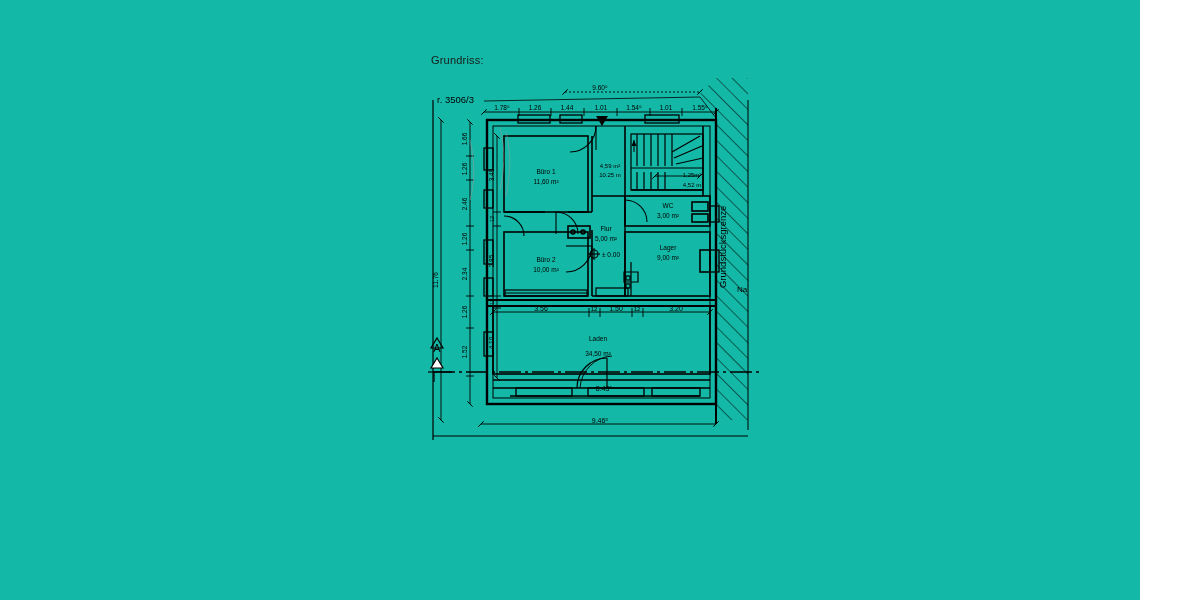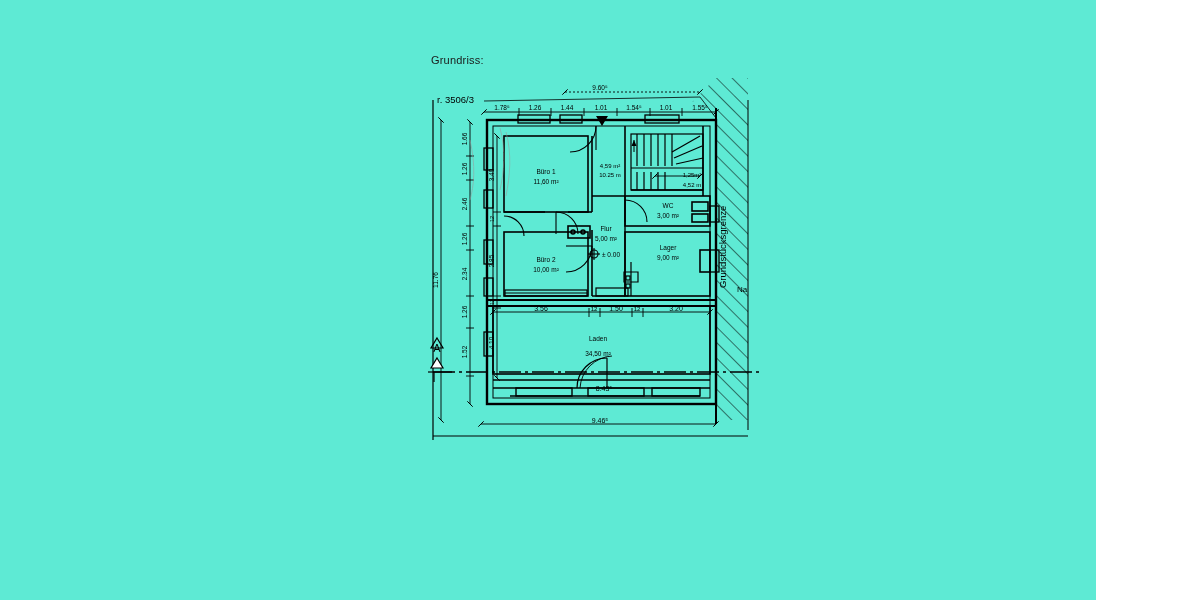--- a/index.html
+++ b/index.html
@@ -1,18 +1,18 @@
 <!DOCTYPE html>
 <html><head>
 <meta charset="utf-8">
 <style>
   html,body{margin:0;padding:0;background:#ffffff;}
   body{width:1200px;height:600px;overflow:hidden;
        font-family:"Liberation Sans",sans-serif;color:#000;}
-  #page{position:relative;width:1096px;height:600px;background:#5eead4;}
+  #page{position:relative;width:1096px;height:600px;background:#14b8a6;padding-left:44px;}
   #caption{position:absolute;left:431px;top:54px;font-size:11px;color:#1a1a1a;letter-spacing:.2px;}
   #plan{position:absolute;left:0;top:0;}
 </style>
 </head>
 <body>
 
 <div id="page">
 
   <div id="caption">Grundriss:</div>
 

